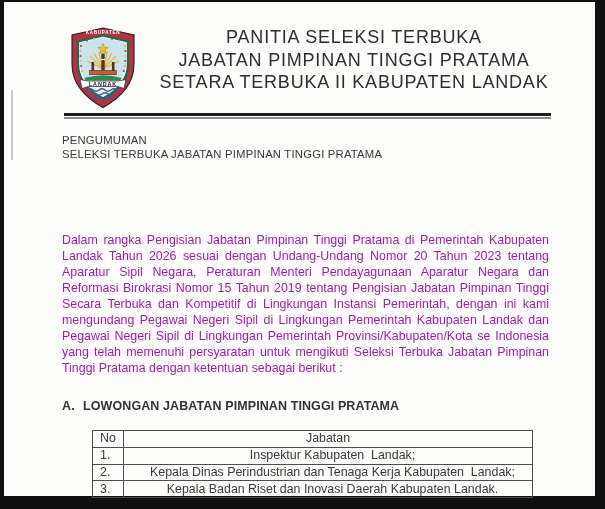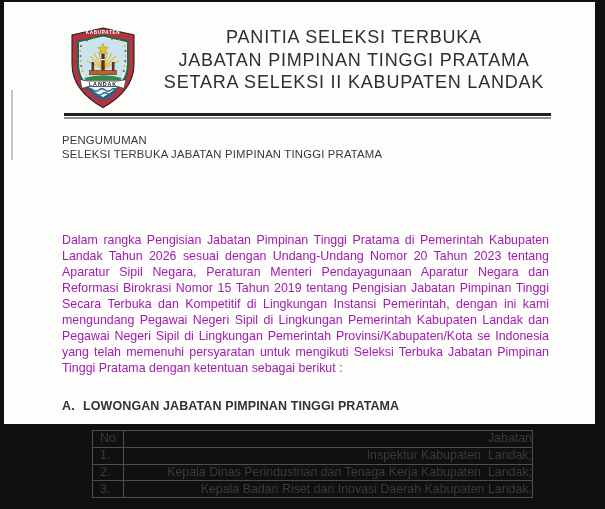--- a/index.html
+++ b/index.html
@@ -7,21 +7,21 @@
   body {
     background: #101010;
     font-family: "Liberation Sans", "DejaVu Sans", sans-serif;
     position: relative;
     overflow: hidden;
   }
   .page {
     position: absolute;
     left: 4px; top: 2px;
     width: 591px;  
-    height: 422px; 
+    height: 494px; 
     background: #fdfdfc;
   }
   .scan-shadow {
     position: absolute;
     left: 7px; top: 88px;
     width: 2px; height: 70px;
     background: #9a9a9a;
     opacity: .55;
   }
   
@@ -93,21 +93,21 @@
   .positions-table td, .positions-table th {
     border: 1.2px solid #4e4e4e;
     height: 16.8px;
     line-height: 15px;
     font-weight: 400;
     padding: 0;
     white-space: pre;
     overflow: hidden;
   }
   .positions-table .col-no { width: 31px; text-align: center; }
-  .positions-table .col-jab { text-align: right; padding-left: 9px; }
+  .positions-table .col-jab { text-align: center; padding-left: 9px; }
   .positions-table th.col-jab { padding-left: 0; }
   .positions-table td.col-no { text-align: left; padding-left: 7px; }
 </style>
 </head>
 <body>
 
 <div class="page">
 
   <div class="scan-shadow"></div>
 
@@ -170,21 +170,21 @@
       <path d="M16 53.5 L24 55 L54 55 L62 53.5 L60 62.5 L53.5 60.5 L24.5 60.5 L18 62.5 Z" stroke="#333" stroke-width="0.8" fill="#ffffff"></path>
       <text x="39" y="59.8" text-anchor="middle" font-family="Liberation Sans, DejaVu Sans, sans-serif" font-size="5.4" font-weight="bold" letter-spacing="0.9" fill="#1c1c1c">LANDAK</text>
     </g>
 
     <text x="39" y="8.3" text-anchor="middle" font-family="Liberation Sans, DejaVu Sans, sans-serif" font-size="4.6" font-weight="bold" letter-spacing="0.7" fill="#ffffff">KABUPATEN</text>
   </svg>
 
   <div class="committee-title">
     <div>PANITIA SELEKSI TERBUKA</div>
     <div>JABATAN PIMPINAN TINGGI PRATAMA</div>
-    <div>SETARA SELEKSI II KABUPATEN LANDAK</div>
+    <div>SETARA TERBUKA II KABUPATEN LANDAK</div>
   </div>
 
   <div class="rule">
     <div class="thick"></div>
     <div class="thin"></div>
   </div>
 
   <div class="doc-head">
     <div>PENGUMUMAN</div>
     <div>SELEKSI TERBUKA JABATAN PIMPINAN TINGGI PRATAMA</div>

